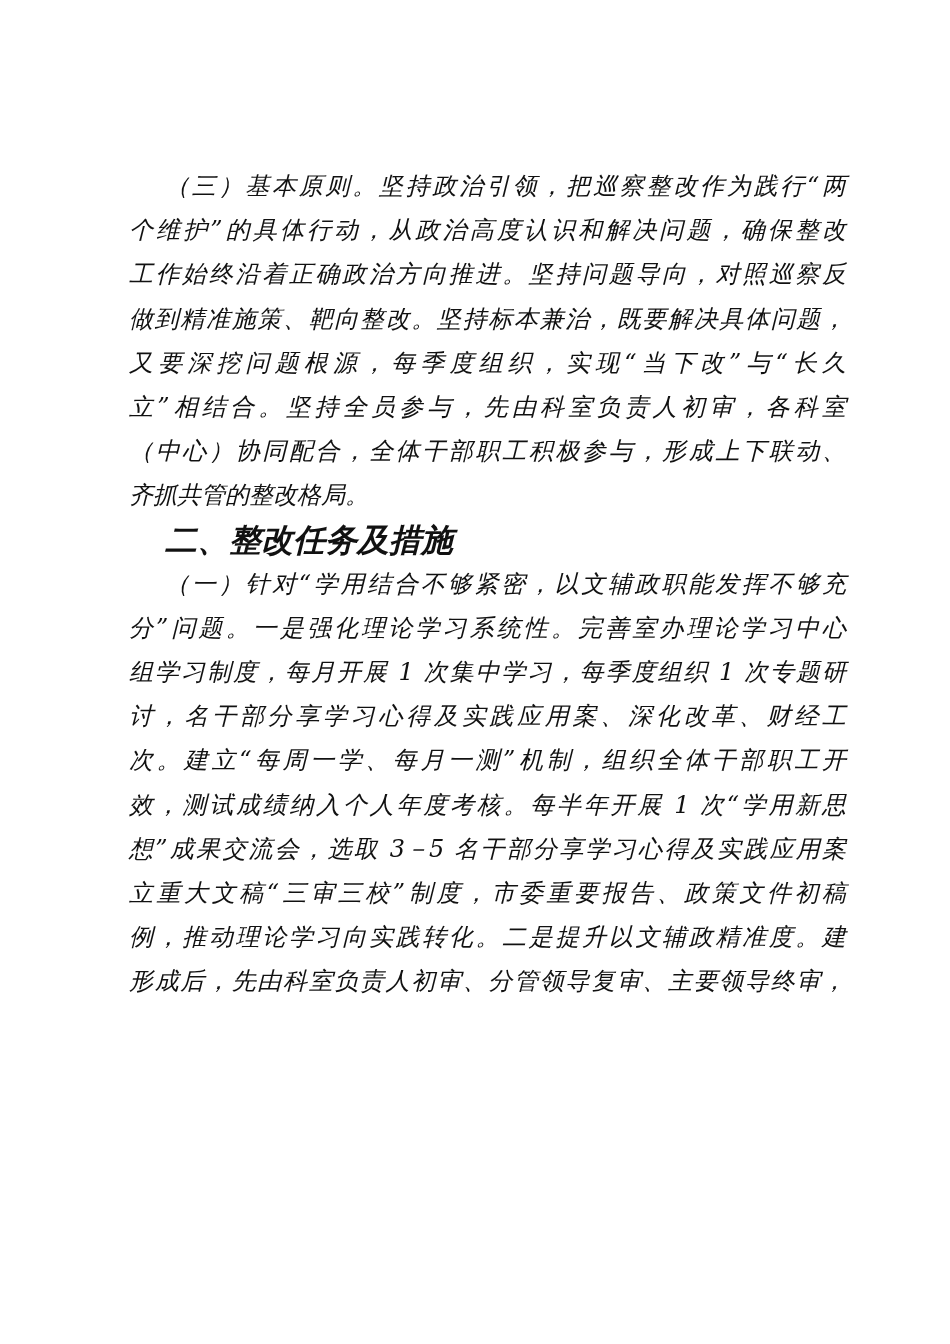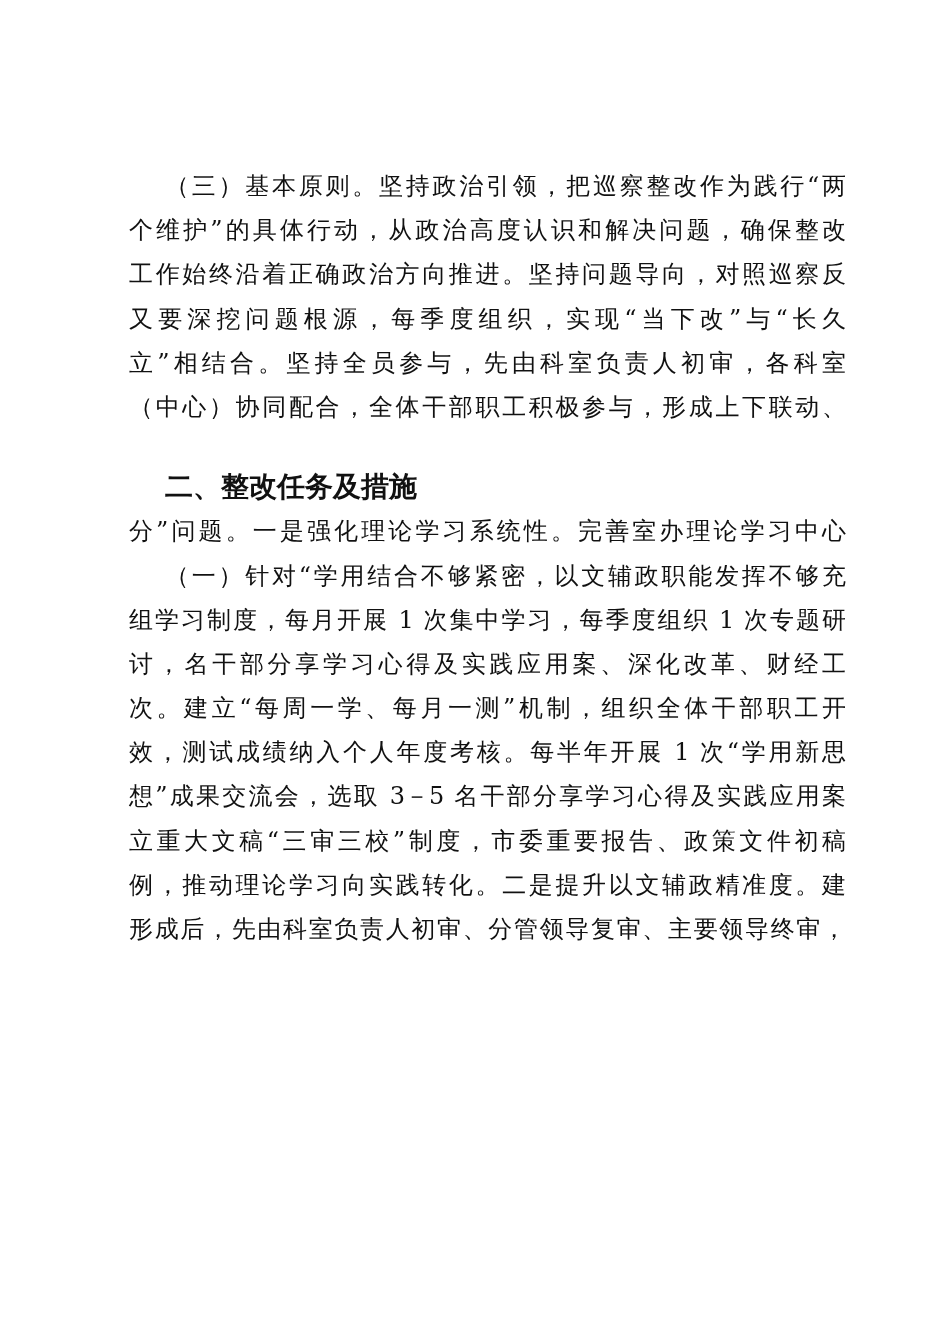--- a/index.html
+++ b/index.html
@@ -10,52 +10,55 @@
   .content {
     position: absolute; left: 129px; top: 166px; width: 717px;
     font-family: "DejaVu Serif", "Liberation Serif", serif;
     font-size: 24px; color: #111;
   }
   .line {
     height: 44.2px; line-height: 40px;
     white-space: nowrap;
     text-align: justify; text-align-last: justify;
     letter-spacing: 0px;
+    font-style: italic;
   }
   .line.indent { padding-left: 36px; }
   .line.last { text-align-last: left; }
   .line.heading {
     font-family: "DejaVu Sans", "Liberation Sans", sans-serif;
-    font-weight: bold; font-size: 28px;
-    padding-left: 36px; text-align-last: left; margin-top: 36px;
+    font-weight: bold; font-size: 32px;
+    padding-left: 36px; text-align-last: left;
   }
   .para { margin: 0; }
 </style>
 </head>
 <body>
 
 <div class="page">
   <div class="content">
 
     <div class="para">
       <div class="line indent">（三）基本原则。坚持政治引领，把巡察整改作为践行“两</div>
       <div class="line">个维护”的具体行动，从政治高度认识和解决问题，确保整改</div>
       <div class="line">工作始终沿着正确政治方向推进。坚持问题导向，对照巡察反</div>
+      <div class="line">做到精准施策、靶向整改。坚持标本兼治，既要解决具体问题，</div>
       <div class="line">又要深挖问题根源，每季度组织，实现“当下改”与“长久</div>
       <div class="line">立”相结合。坚持全员参与，先由科室负责人初审，各科室</div>
       <div class="line">（中心）协同配合，全体干部职工积极参与，形成上下联动、</div>
+      <div class="line last">齐抓共管的整改格局。</div>
     </div>
 
     <div class="para">
       <div class="line heading">二、整改任务及措施</div>
     </div>
 
     <div class="para">
+      <div class="line indent">（一）针对“学用结合不够紧密，以文辅政职能发挥不够充</div>
       <div class="line">分”问题。一是强化理论学习系统性。完善室办理论学习中心</div>
-      <div class="line indent">（一）针对“学用结合不够紧密，以文辅政职能发挥不够充</div>
       <div class="line">组学习制度，每月开展 1 次集中学习，每季度组织 1 次专题研</div>
       <div class="line">讨，名干部分享学习心得及实践应用案、深化改革、财经工</div>
       <div class="line">次。建立“每周一学、每月一测”机制，组织全体干部职工开</div>
       <div class="line">效，测试成绩纳入个人年度考核。每半年开展 1 次“学用新思</div>
       <div class="line">想”成果交流会，选取 3－5 名干部分享学习心得及实践应用案</div>
       <div class="line">立重大文稿“三审三校”制度，市委重要报告、政策文件初稿</div>
       <div class="line">例，推动理论学习向实践转化。二是提升以文辅政精准度。建</div>
       <div class="line">形成后，先由科室负责人初审、分管领导复审、主要领导终审，</div>
     </div>
 

